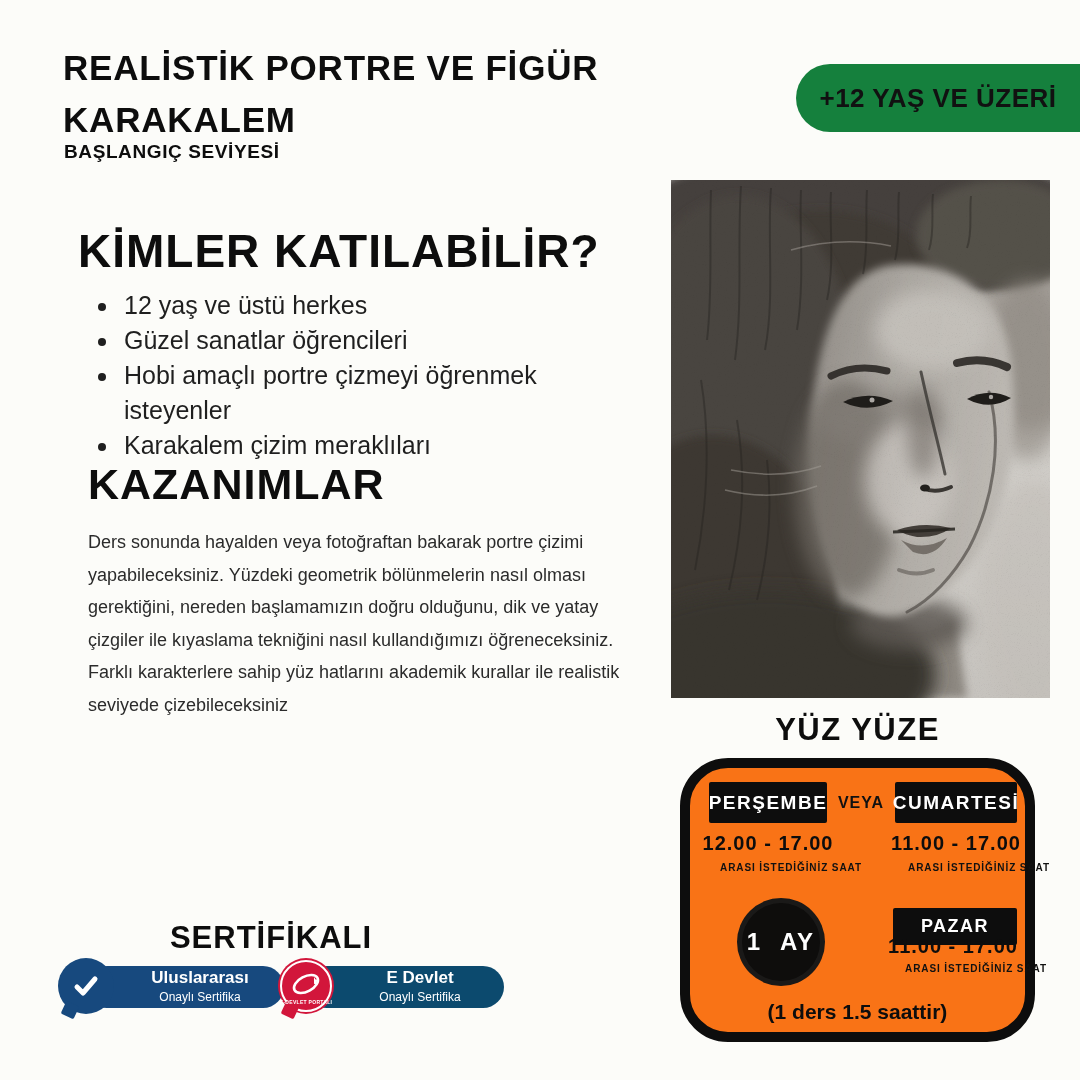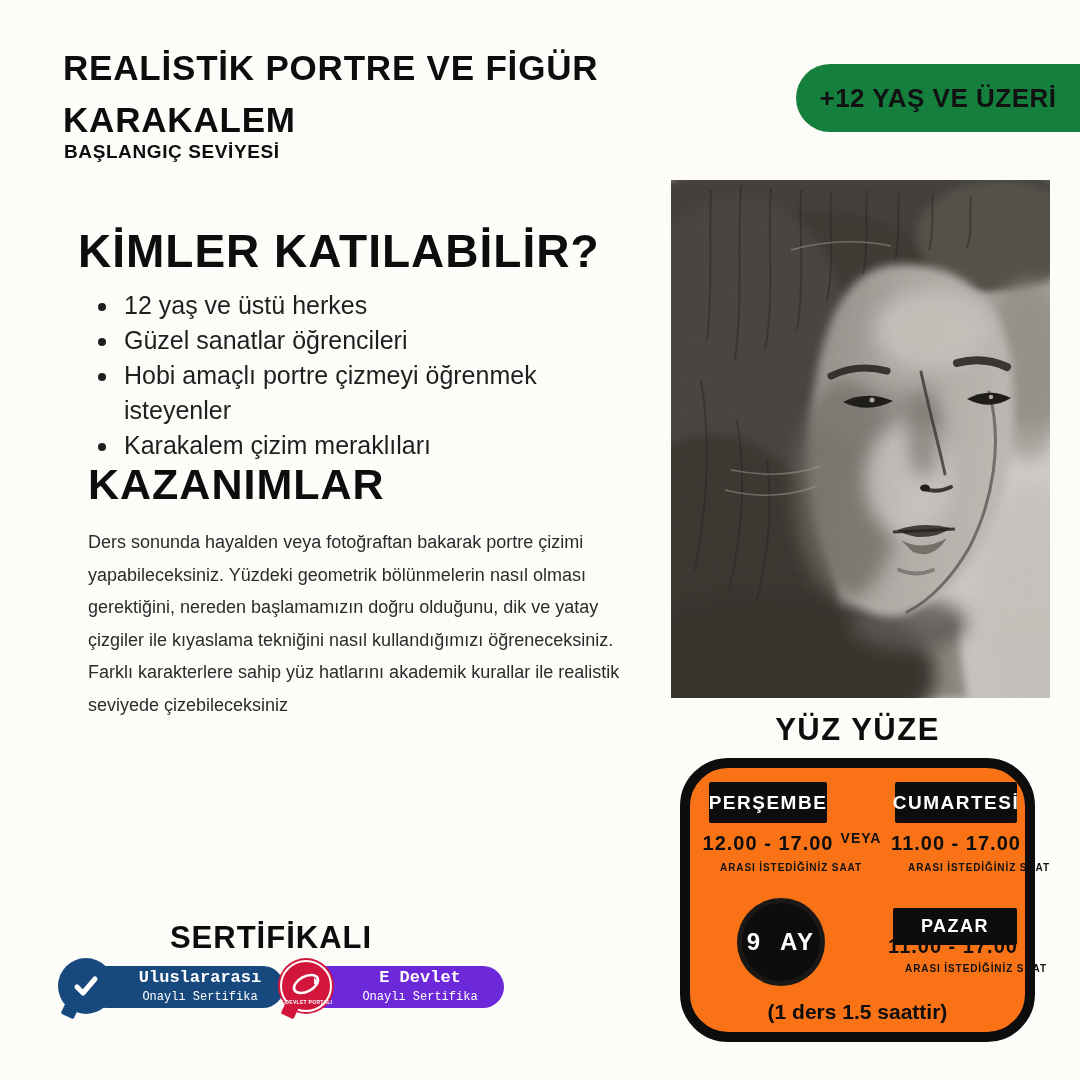--- a/index.html
+++ b/index.html
@@ -61,21 +61,21 @@
   .day-box{
     position:absolute;background:#0d0d0d;color:#fff;border-radius:2px;
     display:flex;align-items:center;justify-content:center;
     font-weight:800;letter-spacing:1.5px;font-size:19px;
   }
   .day-persembe{left:19px;top:14px;width:118px;height:41px;}
   .day-cumartesi{left:205px;top:14px;width:122px;height:41px;}
   .day-pazar{left:203px;top:124px;width:124px;height:37px;font-size:18px;margin-top:16px;}
   .veya{
     position:absolute;left:130px;top:26px;width:82px;text-align:center;
-    font-size:14px;font-weight:800;letter-spacing:1px;color:#111;margin-top:36px;
+    font-size:16px;font-weight:800;letter-spacing:1px;color:#111;
   }
   .time{
     position:absolute;text-align:center;
     font-size:20px;font-weight:800;letter-spacing:1px;color:#0d0d0d;
   }
   .time-1{left:3px;top:64px;width:150px;}
   .time-2{left:191px;top:64px;width:150px;}
   .time-3{left:188px;top:167px;width:150px;}
   .time-note{
     position:absolute;text-align:center;
@@ -100,24 +100,24 @@
     position:absolute;left:96px;top:920px;width:350px;text-align:center;
     font-size:31px;font-weight:800;letter-spacing:1px;color:#0d0d0d;
   }
   .cert-badge{position:absolute;top:958px;width:196px;height:62px;}
   .badge-blue{left:58px;}
   .badge-red{left:278px;}
   .cert-pill{
     position:absolute;left:28px;top:8px;width:168px;height:42px;
     border-radius:21px;display:flex;flex-direction:column;
     align-items:center;justify-content:center;padding-left:30px;box-sizing:content-box;
-    color:#fff;text-align:center;font-family:Liberation Mono, monospace;
+    color:#fff;text-align:center;
   }
   .badge-blue .cert-pill{background:#17497E;}
-  .badge-red  .cert-pill{background:#6d28d9;}
+  .badge-red  .cert-pill{background:#0c4a6e;}
   .cert-pill .l1{font-size:17px;font-weight:700;line-height:20px;}
   .cert-pill .l2{font-size:12px;font-weight:400;line-height:18px;}
   .cert-circle{
     position:absolute;left:0;top:0;width:56px;height:56px;border-radius:50%;
     display:flex;align-items:center;justify-content:center;z-index:2;
   }
   .badge-blue .cert-circle{background:#17497E;}
   .badge-red  .cert-circle{background:#D2163B;}
   .cert-circle::after{ 
     content:"";position:absolute;left:5px;bottom:-3px;width:14px;height:14px;
@@ -251,21 +251,21 @@
     <div class="day-box day-persembe">PERŞEMBE</div>
     <div class="veya">VEYA</div>
     <div class="day-box day-cumartesi">CUMARTESİ</div>
 
     <div class="time time-1">12.00 - 17.00</div>
     <div class="time-note note-1">ARASI İSTEDİĞİNİZ SAAT</div>
     <div class="time time-2">11.00 - 17.00</div>
     <div class="time-note note-2">ARASI İSTEDİĞİNİZ SAAT</div>
 
     <div class="duration-circle">
-      <span>9 AY</span>
+      <span>1 AY</span>
     </div>
     <div class="day-box day-pazar">PAZAR</div>
     <div class="time time-3">11.00 - 17.00</div>
     <div class="time-note note-3">ARASI İSTEDİĞİNİZ SAAT</div>
 
     <div class="lesson-note">(1 ders 1.5 saattir)</div>
   </div>
 
   <div class="cert-heading">SERTİFİKALI</div>
 

